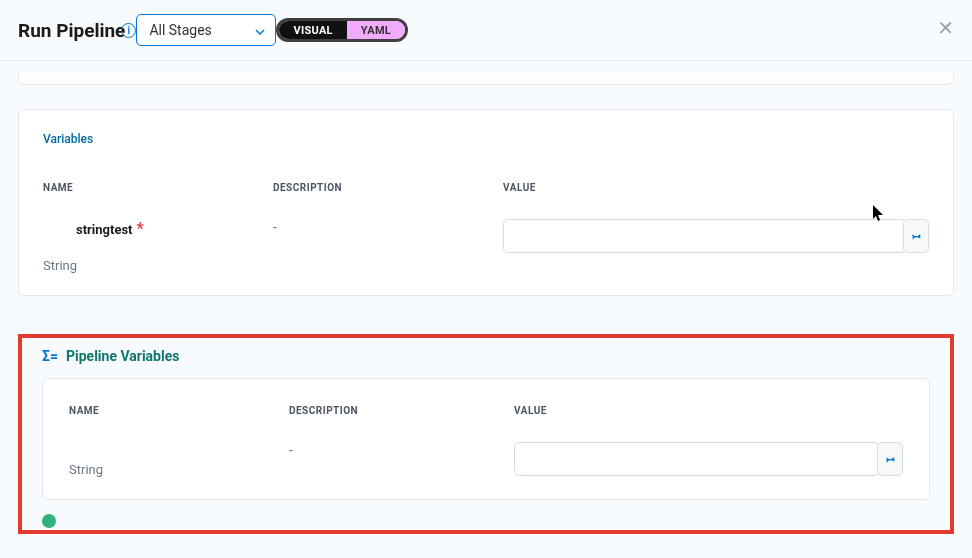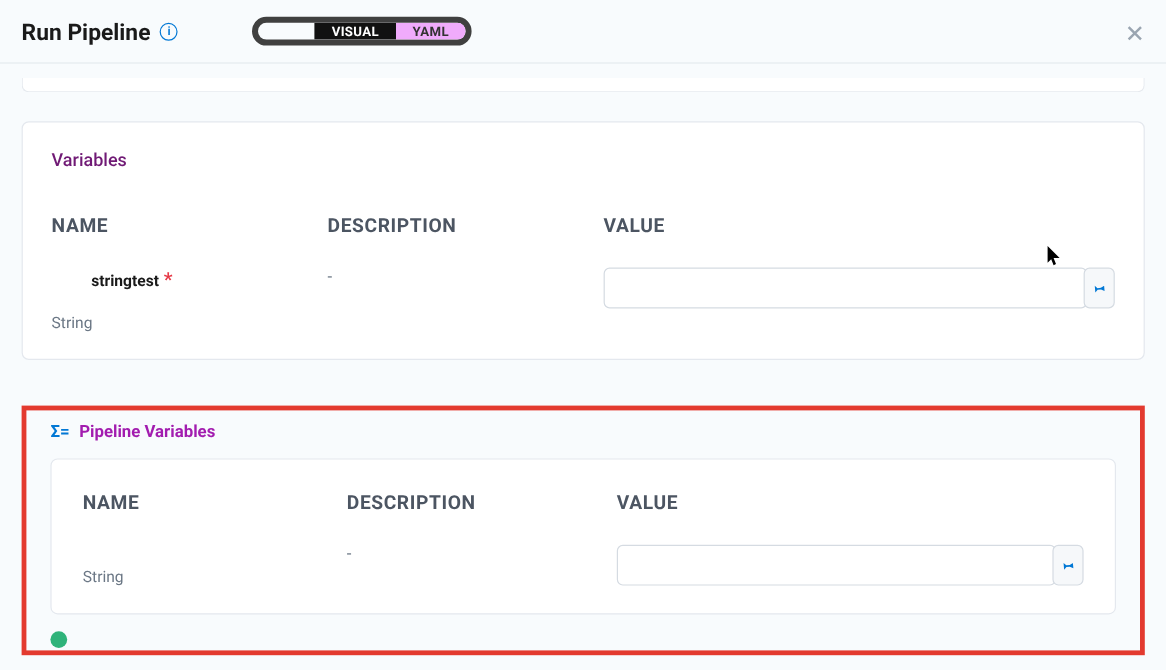--- a/index.html
+++ b/index.html
@@ -10,21 +10,21 @@
     height: 558px;
     overflow: hidden;
     position: relative;
   }
   .header {
     display: flex;
     align-items: center;
     padding: 14px 18px 14px 18px;
     background: #f8fbfd;
     border-bottom: 1px solid #e4e9ef;
-    gap: 12px;
+    gap: 0;
   }
   .title {
     font-size: 19px;
     font-weight: 700;
     color: #1a1a1a;
   }
   .info-icon {
     width: 15px;
     height: 15px;
     border: 1.5px solid #0278d5;
@@ -49,26 +49,24 @@
     align-items: center;
     min-width: 140px;
   }
   .stage-select .chev {
     position: absolute;
     right: 10px;
     color: #0278d5;
   }
   .toggle-group {
     display: flex;
-    border: 5px solid #404040;
+    border: 3px solid #404040;
     border-radius: 18px;
     overflow: hidden;
-    margin-left: 50px;
     height: 24px;
-    padding-left: 47px;
   }
   .toggle-opt {
     padding: 3px 14px;
     font-size: 11px;
     font-weight: 700;
     display: flex;
     align-items: center;
     letter-spacing: 0.3px;
   }
   .toggle-opt.active {
@@ -113,32 +111,32 @@
     font-weight: 700;
     color: #1a1a1a;
   }
   .card {
     background: #fff;
     border: 1px solid #e4e8ee;
     border-radius: 6px;
     padding: 22px 24px 22px 24px;
   }
   .card-title {
-    font-size: 15px;
+    font-size: 12px;
     font-weight: 500;
-    color: #701a75;
+    color: #0369a1;
     margin-bottom: 36px;
   }
   .var-grid {
     display: grid;
     grid-template-columns: 220px 220px 1fr;
     gap: 0 10px;
   }
   .col-head {
-    font-size: 16px;
+    font-size: 10px;
     font-weight: 700;
     letter-spacing: 0.5px;
     color: #4c5562;
     margin-bottom: 26px;
   }
   .var-name {
     font-size: 13px;
     font-weight: 700;
     color: #1a1a1a;
     margin-left: 33px;
@@ -194,21 +192,21 @@
     margin-bottom: 14px;
   }
   .sigma-icon {
     color: #0278d5;
     font-size: 14px;
     font-weight: 700;
   }
   .pv-label {
     font-size: 14px;
     font-weight: 700;
-    color: #a21caf;
+    color: #0f766e;
   }
   .card2 {
     background: #fff;
     border: 1px solid #e4e8ee;
     border-radius: 6px;
     padding: 26px 26px 22px 26px;
   }
   .var-grid2 {
     display: grid;
     grid-template-columns: 210px 215px 1fr;
@@ -235,20 +233,28 @@
     color: #000;
     pointer-events: none;
   }
 </style>
 </head>
 <body>
 
 <div class="header">
   <span class="title">Run Pipeline</span>
   <span class="info-icon">i</span>
+  <div class="stage-select">
+    <span>All Stages</span>
+    <span class="chev">
+      <svg width="10" height="6" viewBox="0 0 10 6">
+          <path d="M1 1l4 4 4-4" stroke="#0278d5" stroke-width="1.5" fill="none"></path>
+        </svg>
+    </span>
+  </div>
   <div class="toggle-group">
     <div class="toggle-opt active">VISUAL</div>
     <div class="toggle-opt inactive">YAML</div>
   </div>
   <span class="close-btn">✕</span>
 </div>
 
 <div class="content">
   <div class="faint-box"></div>
 

